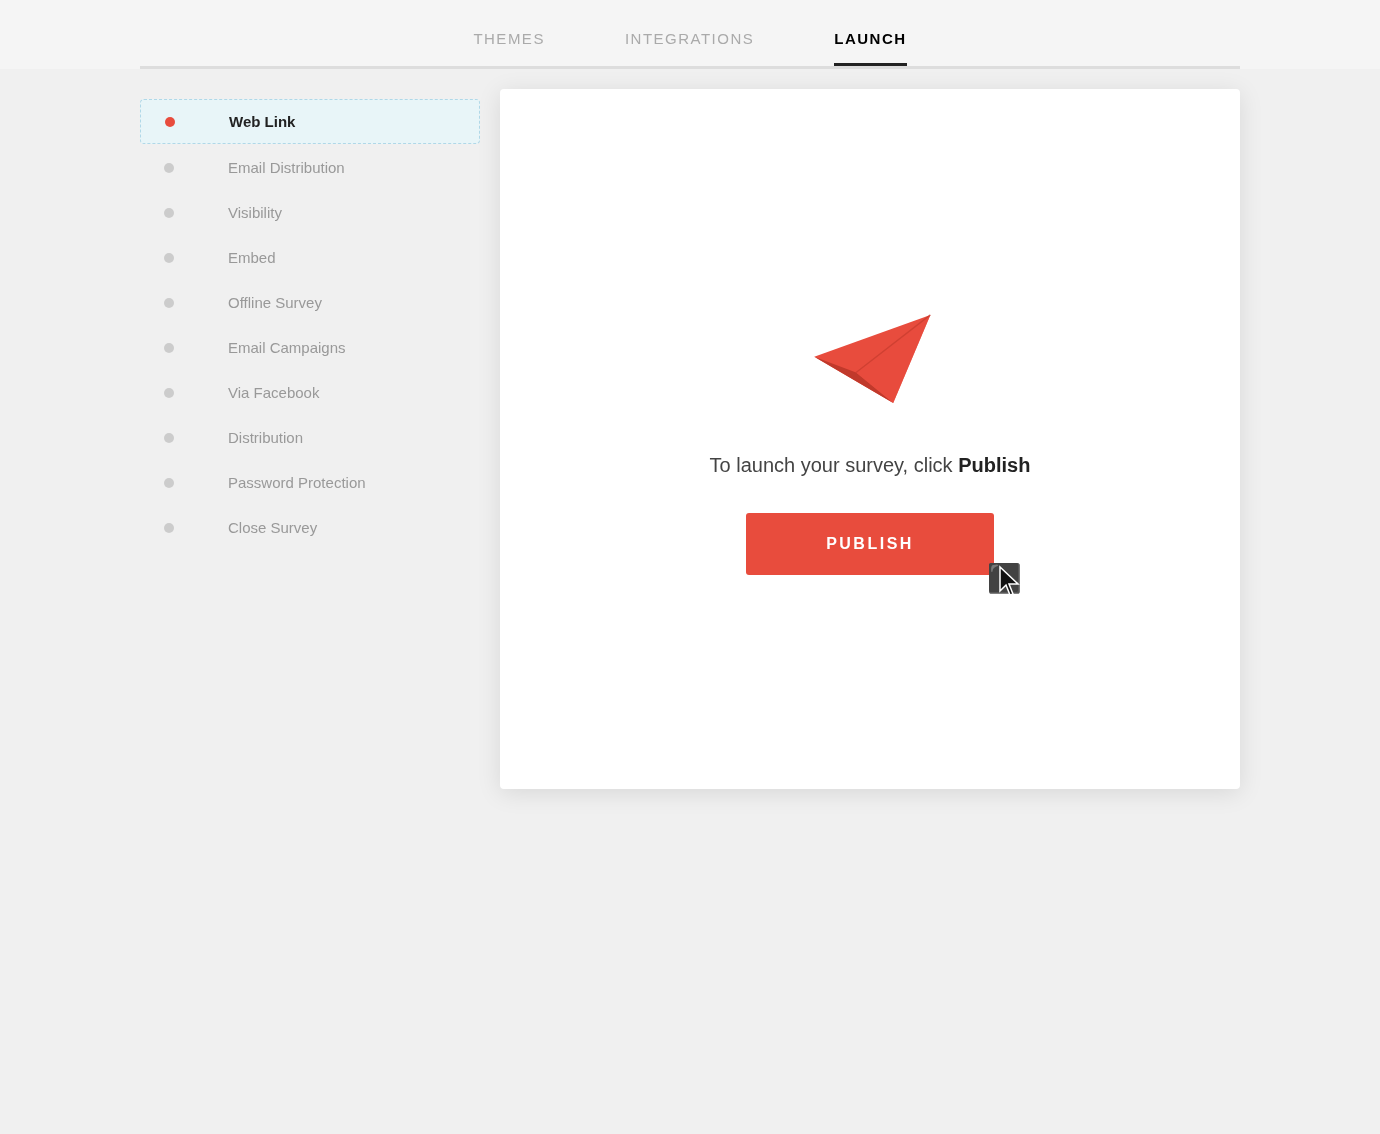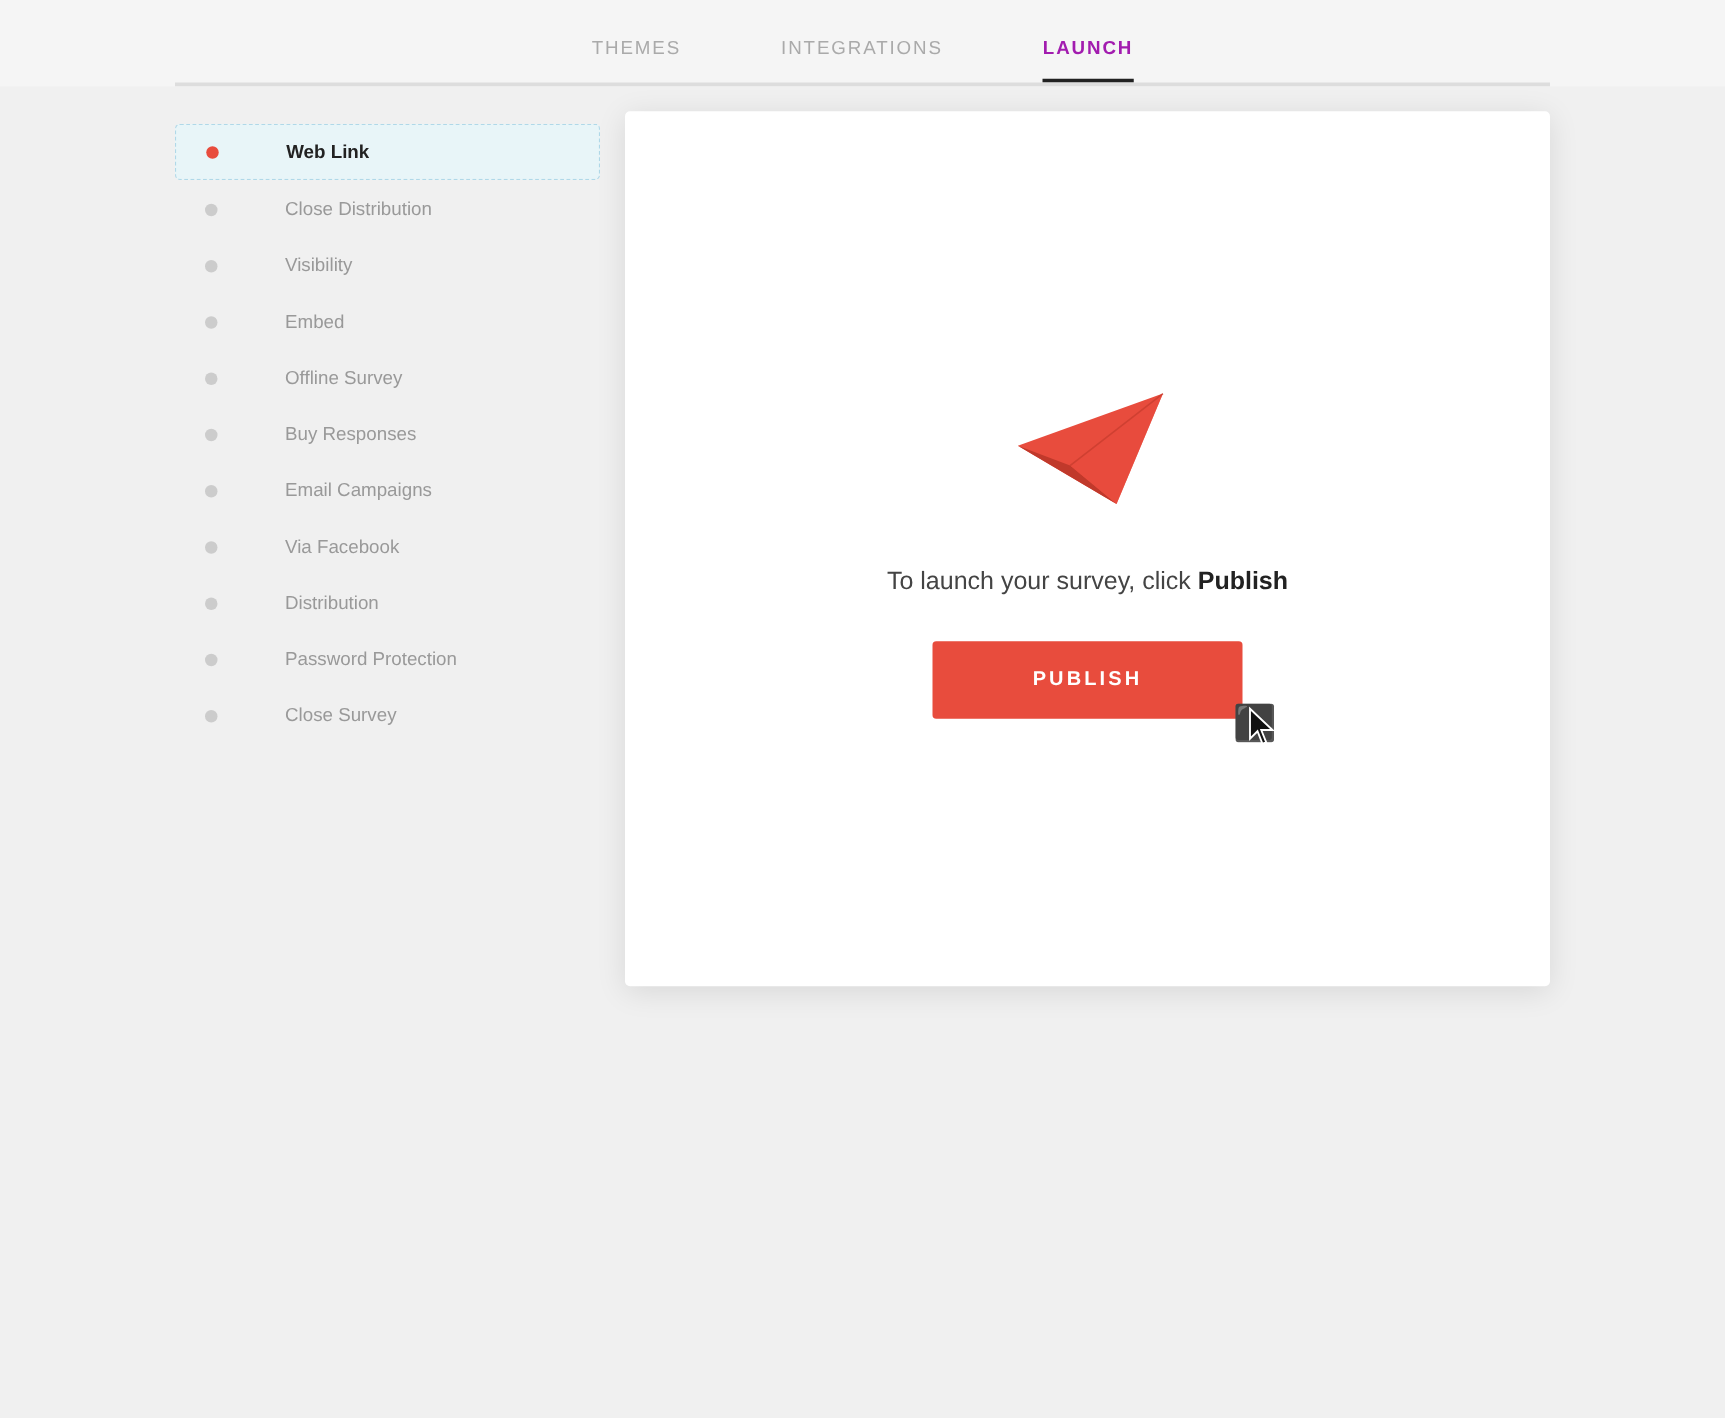--- a/index.html
+++ b/index.html
@@ -31,21 +31,21 @@
       letter-spacing: 1.5px;
       color: #aaa;
       cursor: pointer;
       padding-bottom: 16px;
       text-transform: uppercase;
       font-weight: 500;
       text-decoration: none;
     }
 
     .top-nav-item.active {
-      color: #a21caf;
+      color: #000000;
       font-weight: 700;
       border-bottom: 3px solid #222;
     }
 
     
     .main-layout {
       display: flex;
       width: 1100px;
       margin-top: 0;
       padding-top: 20px;
@@ -199,42 +199,38 @@
 
   <div class="sidebar">
 
     <div class="sidebar-item active">
       <div class="bullet"></div>
       <span class="sidebar-item-label">Web Link</span>
     </div>
 
     <div class="sidebar-item">
       <div class="bullet"></div>
-      <span class="sidebar-item-label">Close Distribution</span>
+      <span class="sidebar-item-label">Email Distribution</span>
     </div>
 
     <div class="sidebar-item">
       <div class="bullet"></div>
       <span class="sidebar-item-label">Visibility</span>
     </div>
 
     <div class="sidebar-item">
       <div class="bullet"></div>
       <span class="sidebar-item-label">Embed</span>
     </div>
 
     <div class="sidebar-item">
       <div class="bullet"></div>
       <span class="sidebar-item-label">Offline Survey</span>
     </div>
 
-    <div class="sidebar-item">
-      <div class="bullet"></div>
-      <span class="sidebar-item-label">Buy Responses</span>
-    </div>
 
     <div class="sidebar-item">
       <div class="bullet"></div>
       <span class="sidebar-item-label">Email Campaigns</span>
     </div>
 
     <div class="sidebar-item">
       <div class="bullet"></div>
       <span class="sidebar-item-label">Via Facebook</span>
     </div>

